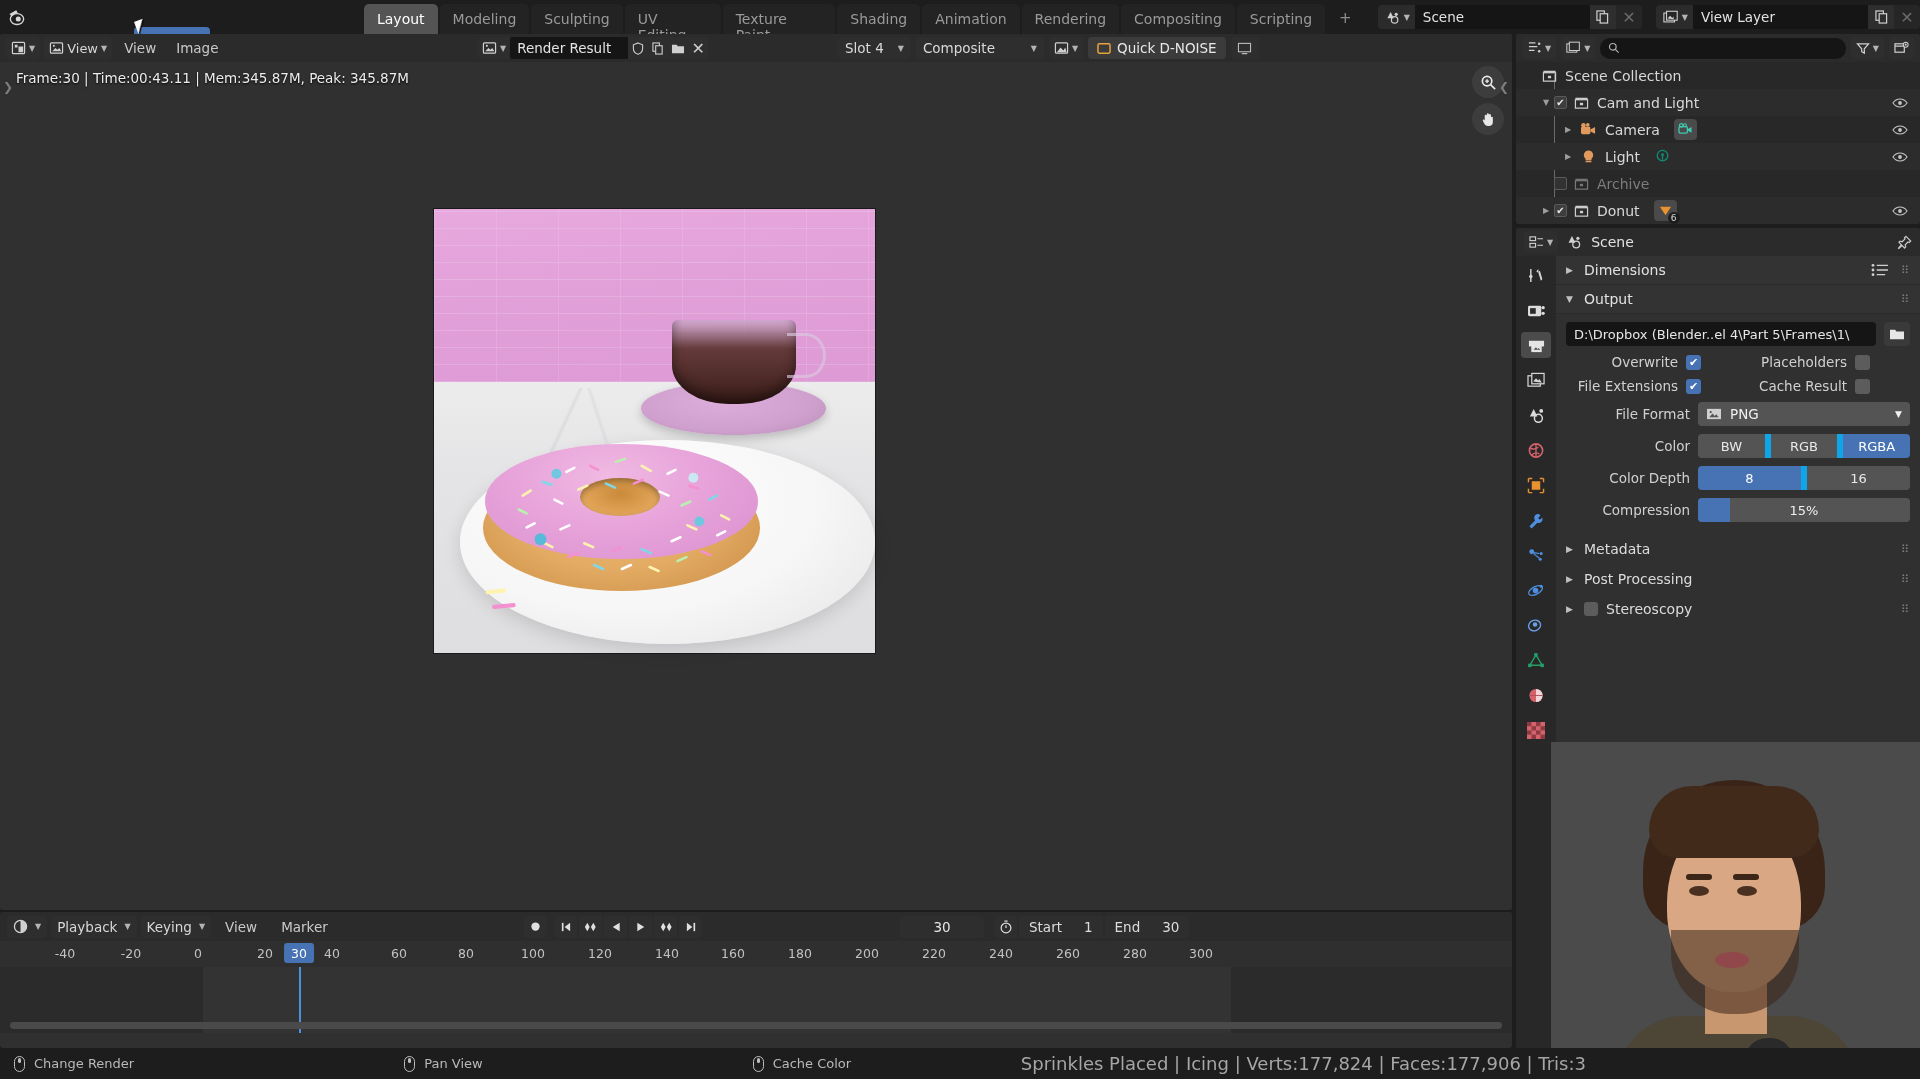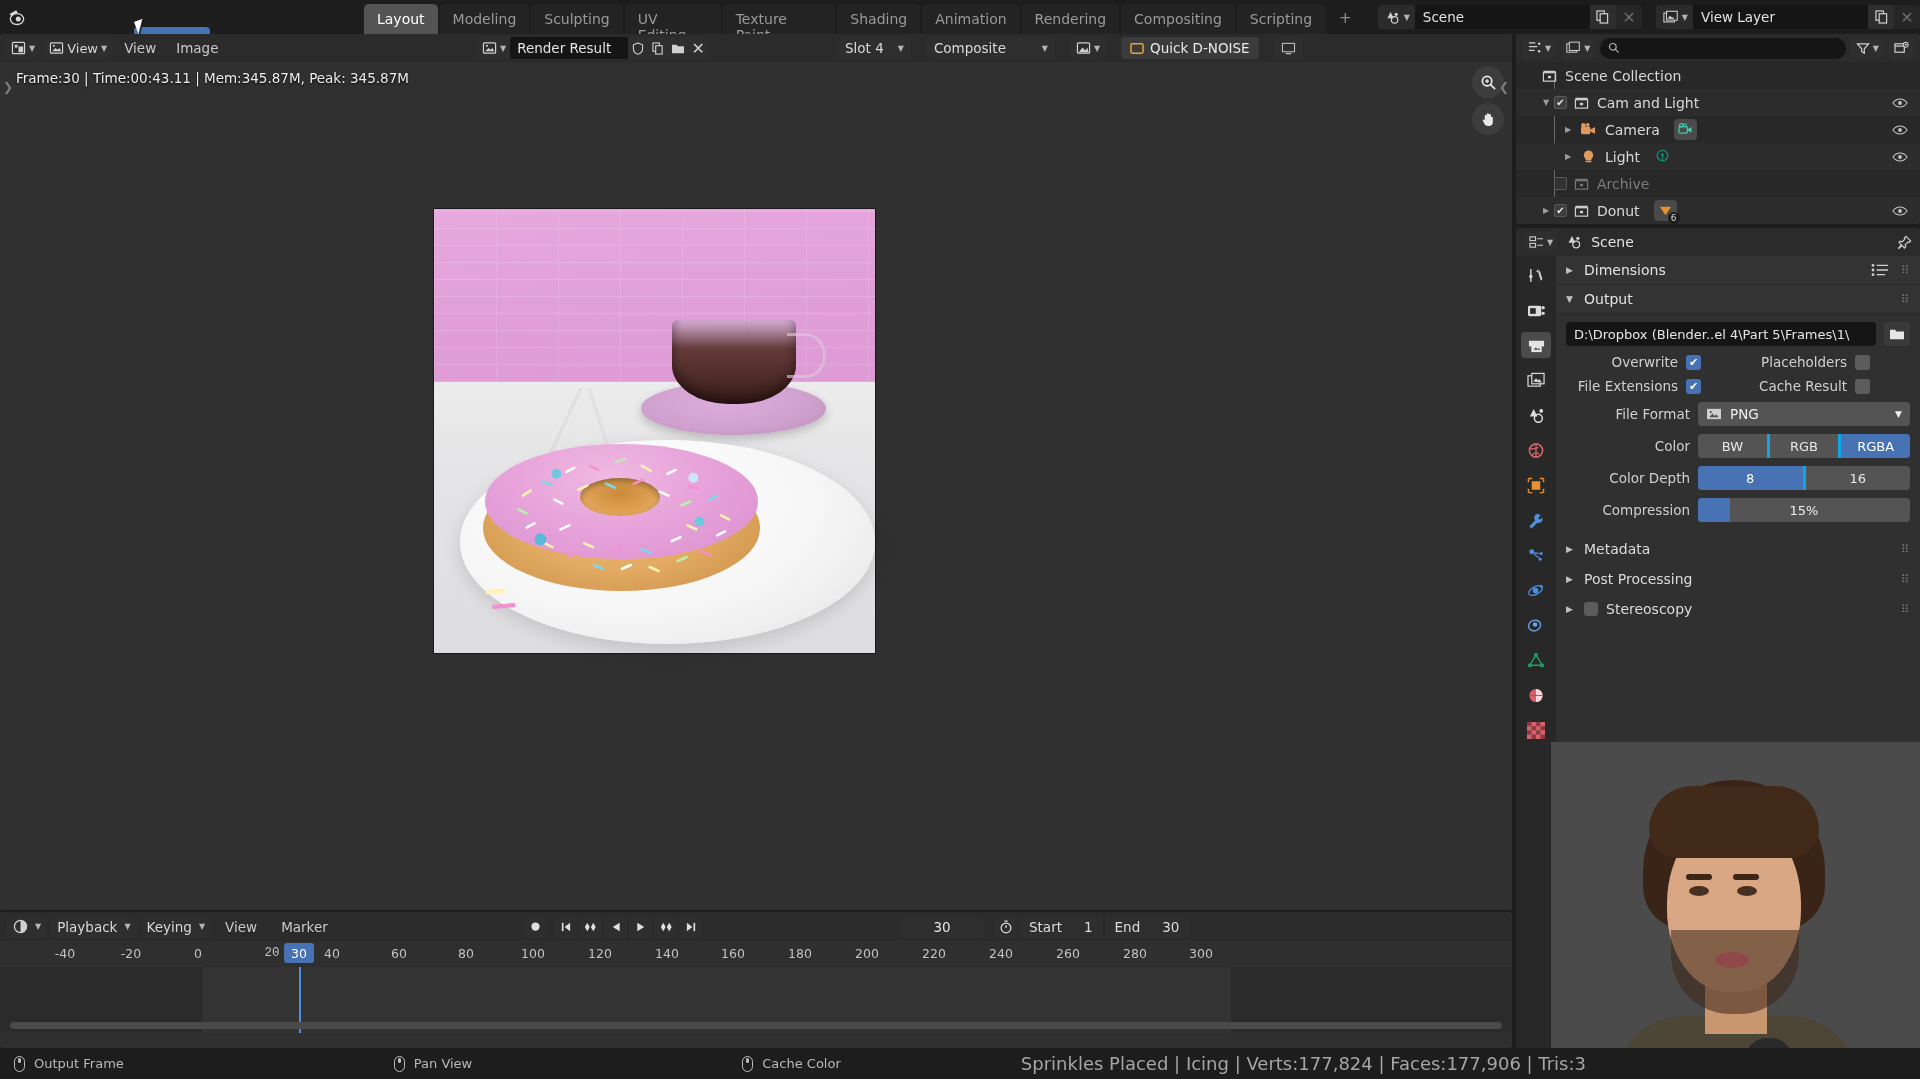--- a/index.html
+++ b/index.html
@@ -160,21 +160,21 @@
     align-items:center; padding:0 8px; font-size:13px; color:#e6e6e6; white-space:nowrap; overflow:hidden; }
   .folder-btn{ width:26px; height:24px; background:#3a3a3a; border-radius:4px;
     display:flex; align-items:center; justify-content:center; }
   .cbox{ width:15px; height:15px; border-radius:3px; background:#4772b3; display:flex;
     align-items:center; justify-content:center; font-size:11px; color:#fff; }
   .cbox.off{ background:#5c5c5c; color:transparent; }
   .dropdown{ flex:1; background:#545454; height:24px; border-radius:4px; display:flex;
     align-items:center; padding:0 8px; gap:8px; font-size:13.5px; color:#f0f0f0; }
   .seg{ display:flex; flex:1; height:24px; border-radius:4px; overflow:hidden; }
   .seg div{ flex:1; display:flex; align-items:center; justify-content:center;
-    background:#545454; font-size:13px; color:#e8e8e8; border-right:3px solid #0ea5e9; }
+    background:#545454; font-size:13px; color:#e8e8e8; border-right:6px solid #0ea5e9; }
   .seg div:last-child{ border-right:none; }
   .seg div.on{ background:#4772b3; color:#fff; }
   .slider{ flex:1; height:24px; border-radius:4px; background:#545454; position:relative;
     display:flex; align-items:center; justify-content:center; font-size:13px; color:#eee; overflow:hidden; }
   .slider .fill{ position:absolute; left:0; top:0; bottom:0; background:#4772b3; }
   .slider span{ position:relative; }
   .sub-head{ height:30px; display:flex; align-items:center; gap:8px; padding:0 10px;
     background:#303030; font-size:14px; color:#dcdcdc; }
 
   
@@ -335,21 +335,21 @@
             </svg>
         </div>
         <div class="mini-btn">
           <svg width="14" height="13" viewBox="0 0 15 14">
               <path d="M1 3h5l1.3 1.6H14V12H1z" fill="#cfcfcf"></path>
             </svg>
         </div>
         <div class="mini-btn" style="border-radius:0 3px 3px 0;">✕</div>
       </div>
 
-      <div style="position:absolute;left:838px;display:flex;align-items:center;gap:16px;">
+      <div style="position:absolute;left:838px;display:flex;align-items:center;gap:5px;">
         <div class="slot-sel">
           <span>Slot 4</span>
           <span class="caret">▼</span>
         </div>
         <div class="slot-sel" style="min-width:128px;justify-content:space-between;">
           <span>Composite</span>
           <span class="caret">▼</span>
         </div>
         <div class="hdr-btn">
           <svg width="15" height="14" viewBox="0 0 16 15">
@@ -536,21 +536,21 @@
           <span>End</span>
           <span>30</span>
         </div>
       </div>
     </div>
 
     <div class="ruler">
       <div class="tick" style="left:65px;">-40</div>
       <div class="tick" style="left:131px;">-20</div>
       <div class="tick" style="left:198px;">0</div>
-      <div class="tick" style="left:272px;font-family:Liberation Mono, monospace;">20</div>
+      <div class="tick" style="left:265px;">20</div>
       <div class="tick" style="left:332px;">40</div>
       <div class="tick" style="left:399px;">60</div>
       <div class="tick" style="left:466px;">80</div>
       <div class="tick" style="left:533px;">100</div>
       <div class="tick" style="left:600px;">120</div>
       <div class="tick" style="left:667px;">140</div>
       <div class="tick" style="left:733px;">160</div>
       <div class="tick" style="left:800px;">180</div>
       <div class="tick" style="left:867px;">200</div>
       <div class="tick" style="left:934px;">220</div>
@@ -975,21 +975,21 @@
       <div class="eye-r"></div>
       <div class="mouth"></div>
       <div class="mic"></div>
 
     </div>
   </div>
 
   <div class="statusbar">
     <span class="sb-item">
       <span class="mouse-ico"></span>
-      <span>Output Frame</span>
+      <span>Change Render</span>
     </span>
     <span class="sb-item" style="margin-left:196px;">
       <span class="mouse-ico mid"></span>
       <span>Pan View</span>
     </span>
     <span class="sb-item" style="margin-left:196px;">
       <span class="mouse-ico"></span>
       <span>Cache Color</span>
     </span>
     <span class="sb-right" style="margin-right:320px;">Sprinkles Placed | Icing | Verts:177,824 | Faces:177,906 | Tris:3</span>

